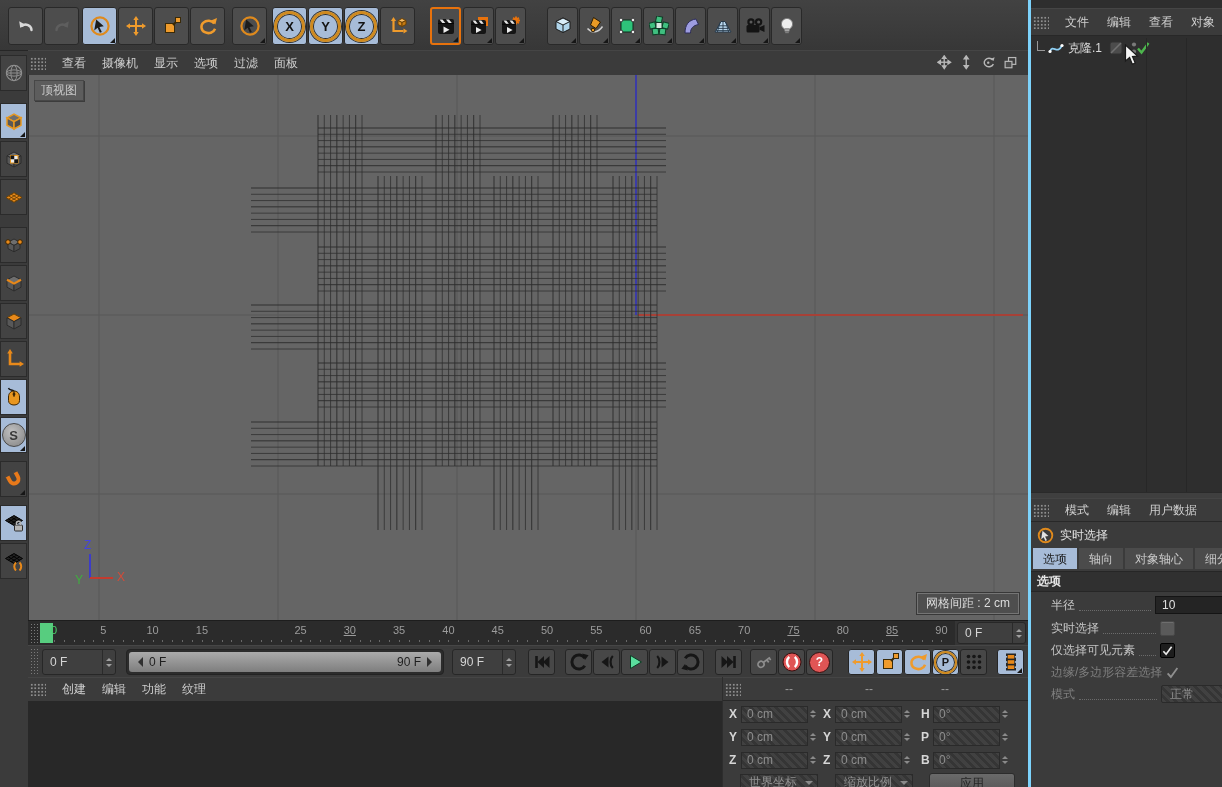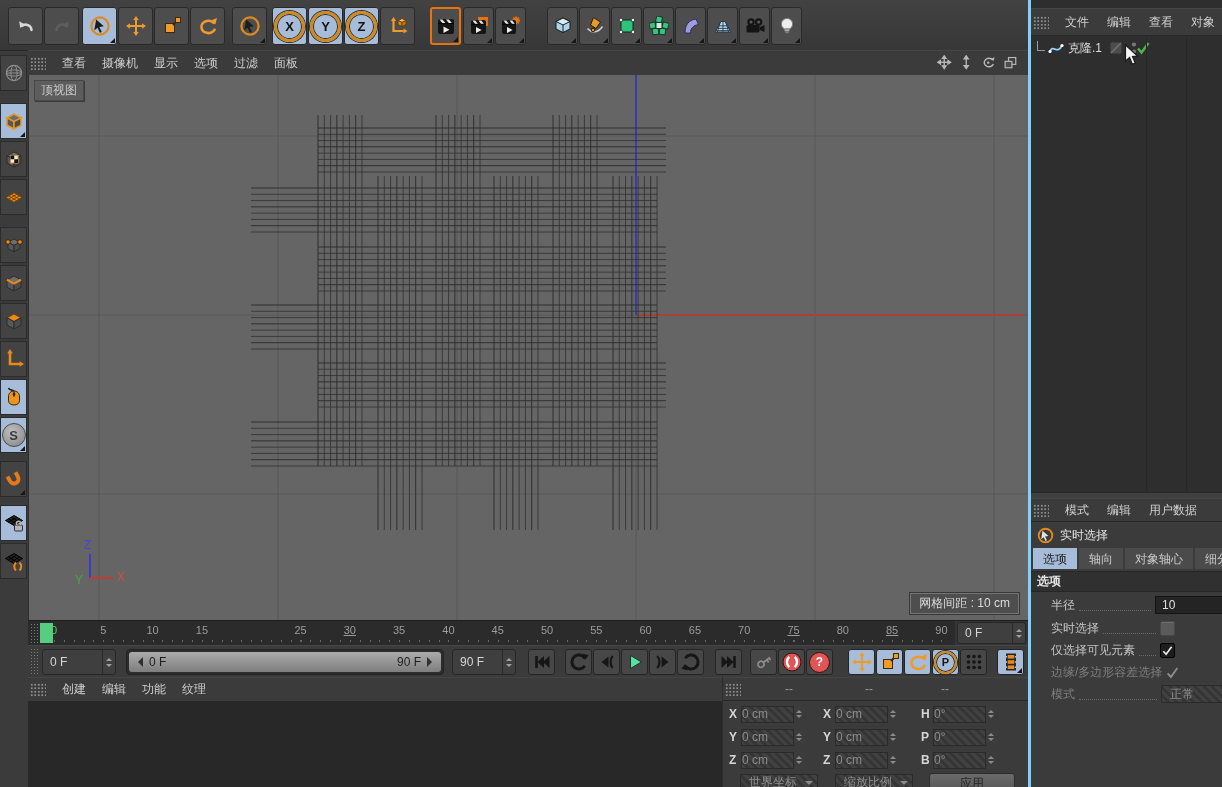--- a/index.html
+++ b/index.html
@@ -76,21 +76,21 @@
   
   #materials{position:absolute;left:28px;top:677px;width:694px;height:110px;background:#282828;}
   #materials .menubar{height:23px;}
   
   #coords{position:absolute;left:722px;top:677px;width:306px;height:110px;background:#3b3b3b;border-left:1px solid #2d2d2d;overflow:hidden;}
   #coords .menubar{height:22px;}
   #coords .dash{color:#9a9a9a;}
   .crow{position:absolute;height:18px;display:flex;align-items:center;}
   .clab{width:12px;color:#d6d6d6;font-weight:bold;flex:none;}
   .hatch{background:repeating-linear-gradient(45deg,#414141 0 3px,#353535 3px 6px);border:1px solid #2a2a2a;box-sizing:border-box;}
-  .cfield{height:17px;width:53px;display:flex;align-items:center;color:#8d8d8d;box-sizing:border-box;}
+  .cfield{height:17px;width:67px;display:flex;align-items:center;color:#8d8d8d;padding-left:5px;box-sizing:border-box;}
   .cstep{width:10px;height:17px;display:flex;flex-direction:column;align-items:center;justify-content:center;gap:2px;}
   .cstep i{border:3px solid transparent;display:block;width:0;height:0;}
   .cstep i.up{border-bottom-color:#8a8a8a;border-top-width:0;}
   .cstep i.dn{border-top-color:#8a8a8a;border-bottom-width:0;}
   .ddrop{position:absolute;height:17px;display:flex;align-items:center;color:#909090;padding:0 4px 0 8px;box-sizing:border-box;}
   .ddrop .tri{margin-left:auto;border:4px solid transparent;border-top-color:#8a8a8a;margin-top:4px;}
   .applybtn{position:absolute;height:18px;background:linear-gradient(#6a6a6a,#565656);border:1px solid #2c2c2c;border-radius:3px;
         color:#252525;display:flex;align-items:center;justify-content:center;}
   
   #rpanel{position:absolute;left:1028px;top:0;width:194px;height:787px;background:#2e2e2e;border-left:3px solid #7dd3fc;box-sizing:border-box;overflow:hidden;}
@@ -637,21 +637,21 @@
           <line x1="628" y1="101" x2="628" y2="455" stroke="#2d2d2d" stroke-width="1" opacity="0.75"></line>
         </svg>
       <div id="vlabel">顶视图</div>
       <div id="gizmo">
         <div class="zline"></div>
         <div class="xline"></div>
         <span class="zl">Z</span>
         <span class="xl">X</span>
         <span class="yl">Y</span>
       </div>
-      <div id="gridlabel">网格间距 : 10 cm</div>
+      <div id="gridlabel">网格间距 : 2 cm</div>
     </div>
   </div>
 
   <div id="ruler">
     <span class="vgrip"></span>
     <div id="playhead"></div>
     <div id="ruledots"></div>
   <span class="tick cur" style="left: 15px;">0</span>
       <span class="tick" style="left: 64.3px;">5</span>
       <span class="tick" style="left: 113.6px;">10</span>

